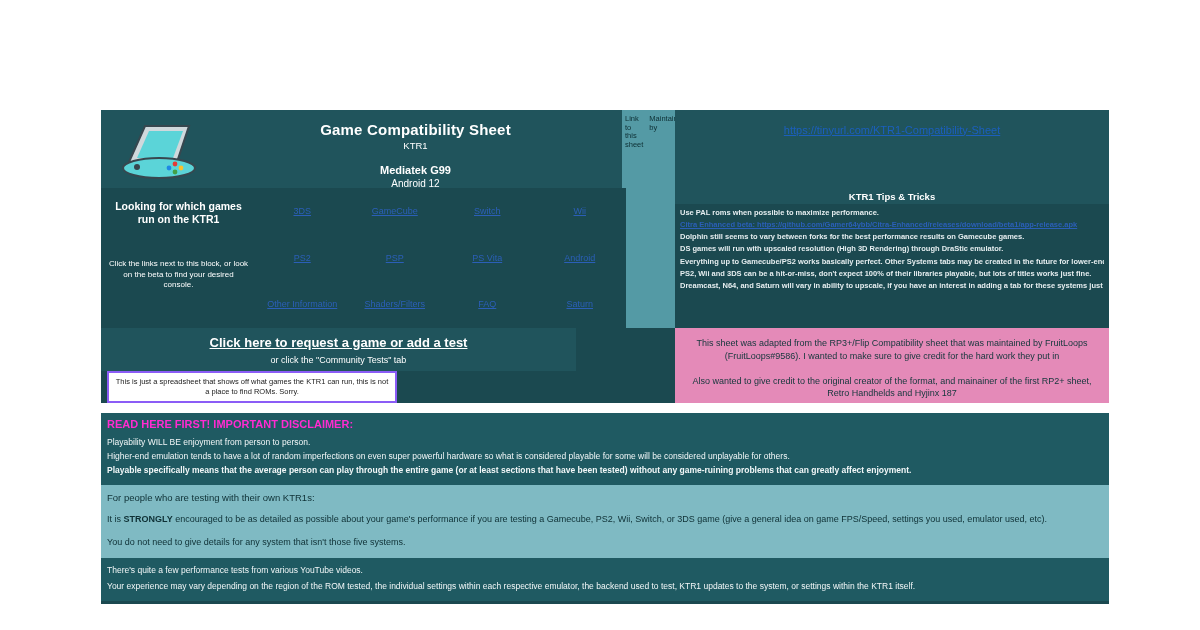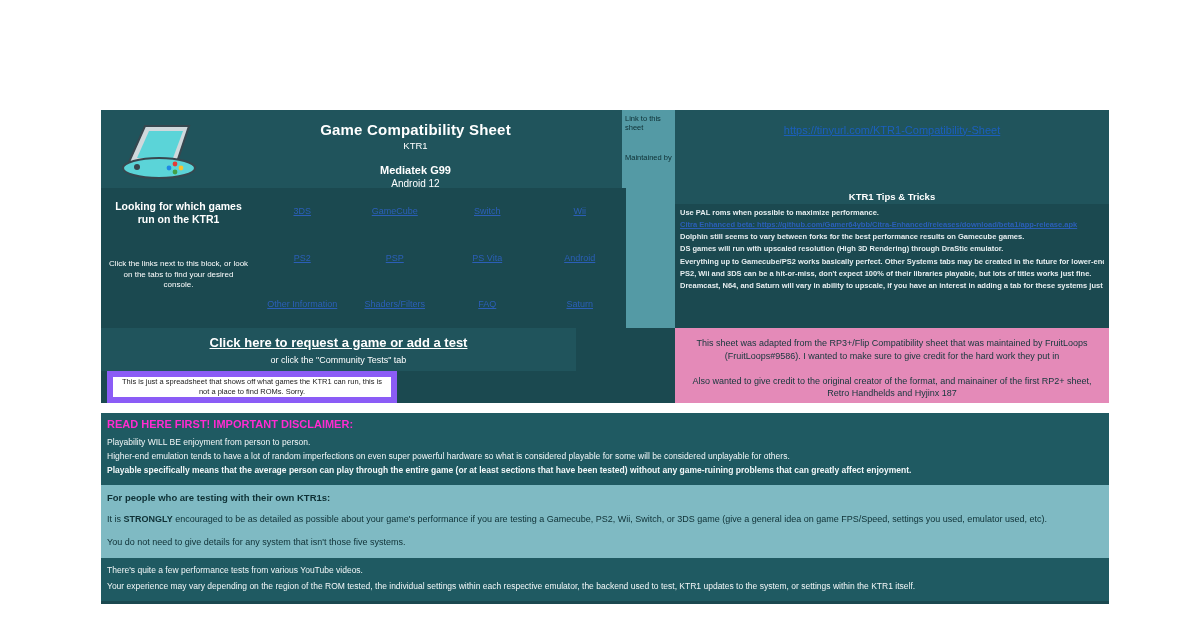--- a/index.html
+++ b/index.html
@@ -51,21 +51,21 @@
     font-weight: bold;
     letter-spacing: .2px;
   }
   .hdr-title .t2 { font-size: 9.5px; margin-top: 2px; }
   .hdr-title .t3 { margin-top: 13px; font-size: 11px; font-weight: bold; }
   .hdr-title .t4 { font-size: 10px; margin-top: 2px; }
   .hdr-labels {
     width: 53px;
     background: #549aa5;
     display: flex;
-    flex-direction: column;
+    flex-direction: row;
     font-size: 7.5px;
     color: #0d2f34;
   }
   .hdr-labels div {
     height: 39px;
     padding: 5px 3px 0 3px;
     box-sizing: border-box;
     line-height: 1.15;
   }
   .hdr-links {
@@ -189,21 +189,21 @@
     line-height: 1.35;
     padding: 12px 8px;
     box-sizing: border-box;
   }
   .req2 { display: flex; width: 1008px; height: 32px; }
   .note {
     width: 290px;
     margin-left: 6px;
     background: #ffffff;
     color: #222;
-    border: 6px solid #8b5cf6;
+    border: 2px solid #8b5cf6;
     box-sizing: border-box;
     display: flex;
     align-items: center;
     justify-content: center;
     text-align: center;
     font-size: 7.5px;
     line-height: 1.35;
     padding: 0 6px;
   }
   .req2-gap { flex: 1; background: #1b4950; }
@@ -241,21 +241,21 @@
     color: #f2f7f8;
   }
   .disc p.bold { font-weight: bold; }
   .testers {
     width: 1008px;
     background: #7fbac3;
     color: #0e3035;
     padding: 7px 6px 9px 6px;
     box-sizing: border-box;
   }
-  .testers .ttitle { font-size: 9.5px; font-weight: bold; margin-bottom: 10px; }
+  .testers .ttitle { font-size: 9.5px; font-weight: normal; margin-bottom: 10px; }
   .testers p { margin: 0 0 10px 0; font-size: 9px; line-height: 1.45; }
   .testers p:last-child { margin-bottom: 0; }
   .testers b { font-weight: bold; }
   .footer {
     width: 1008px;
     background: #1f5a62;
     padding: 6px 6px;
     box-sizing: border-box;
   }
   .footer p { margin: 0 0 3px 0; font-size: 8.5px; line-height: 1.45; color: #f2f7f8; }
@@ -291,21 +291,21 @@
     <div class="hdr-links">
       <div class="lnk">
         <a href="#">https://tinyurl.com/KTR1-Compatibility-Sheet</a>
       </div>
     </div>
   </div>
 
   <div class="mid">
     <div class="mid-left">
       <div class="ml-title">Looking for which games run on the KTR1</div>
-      <div class="ml-sub">Click the links next to this block, or look on the tabs to find your desired console.</div>
+      <div class="ml-sub">Click the links next to this block, or look on the beta to find your desired console.</div>
     </div>
 
     <div class="console-grid">
       <div class="cell">
           <span>3DS</span>
         </div>
       <div class="cell">
           <span>GameCube</span>
         </div>
       <div class="cell">

